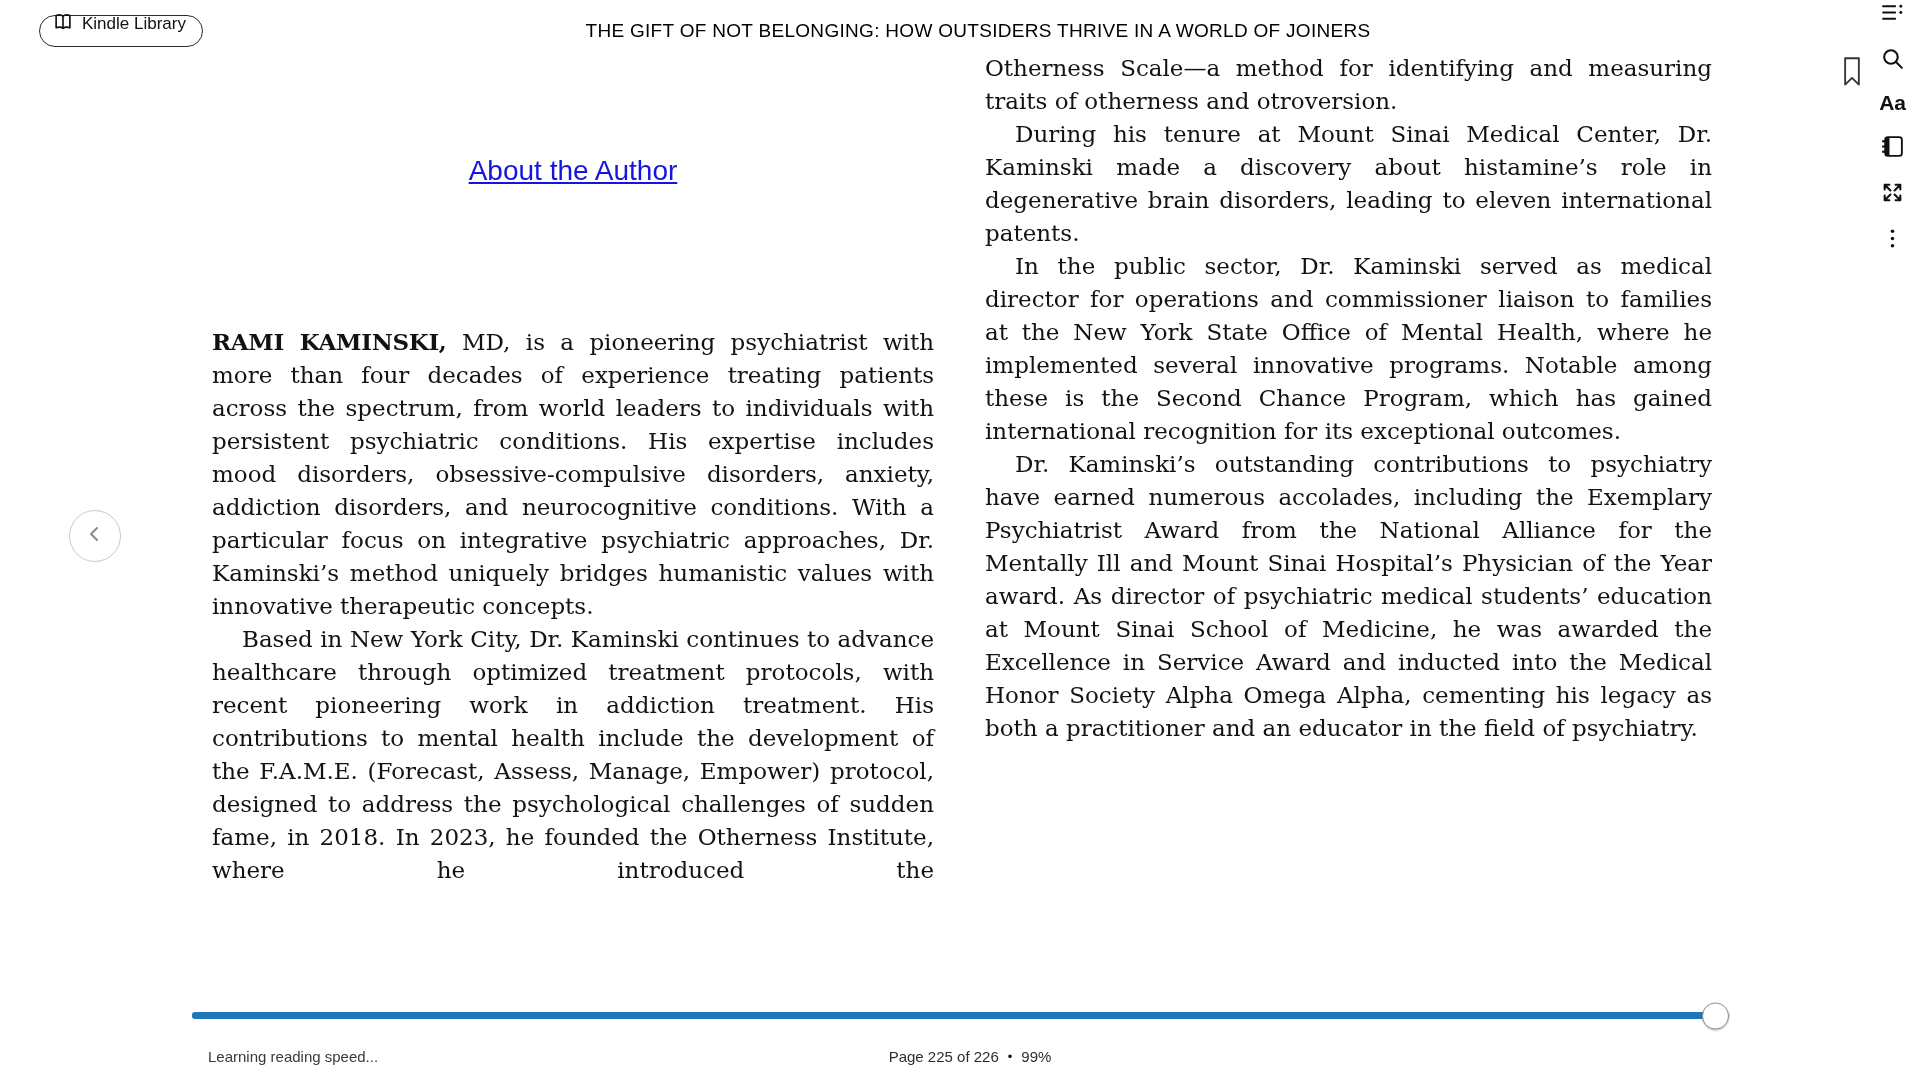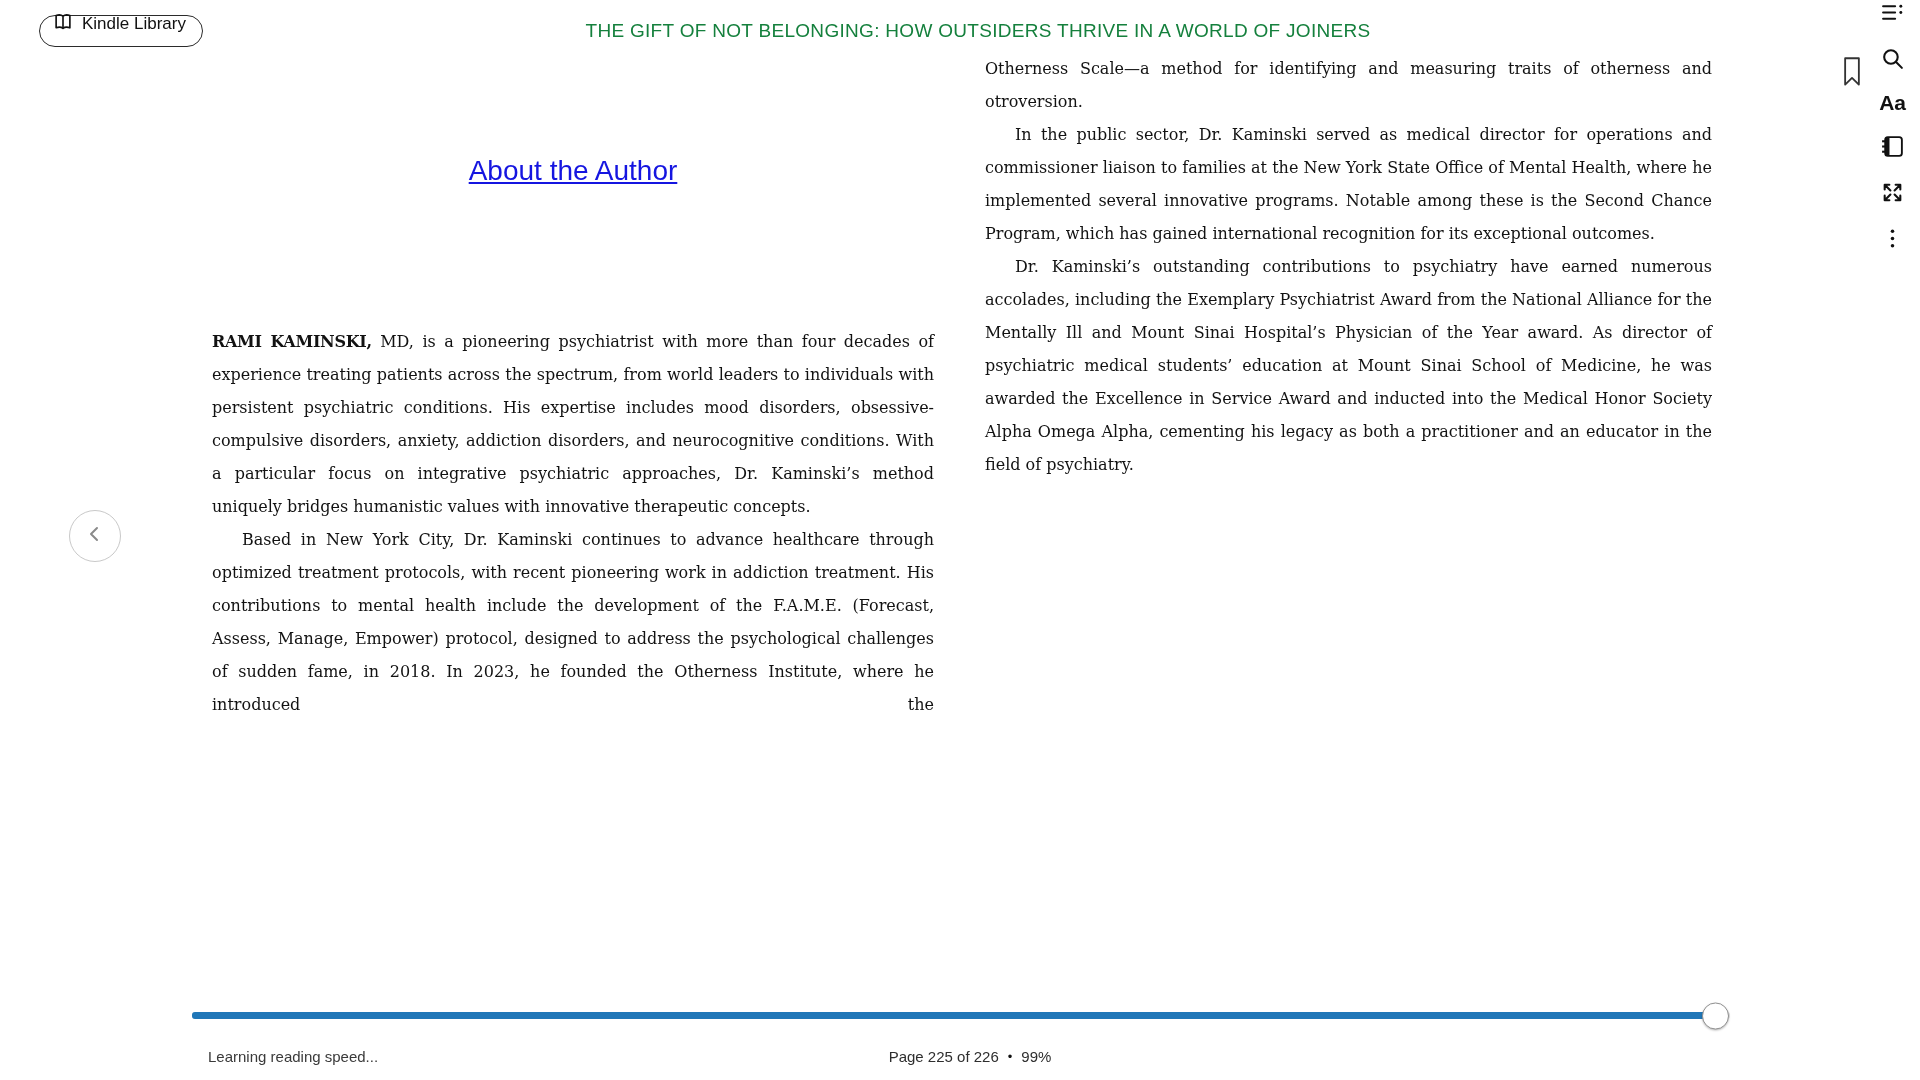--- a/index.html
+++ b/index.html
@@ -40,21 +40,21 @@
   }
   .header-title {
     position: absolute;
     left: 0; right: 0; top: 0;
     height: 62px;
     display: flex;
     align-items: center;
     justify-content: center;
     font-size: 19px;
     letter-spacing: 0.3px;
-    color: #15803d;
+    color: #000000;
     pointer-events: none;
     white-space: nowrap;
     padding-left: 36px;
   }
   .header-icons {
     position: absolute;
     right: 14px; top: 0;
     height: 62px;
     display: flex;
     align-items: center;
@@ -115,21 +115,21 @@
     font-family: "Liberation Sans", sans-serif;
     font-size: 28px;
     color: #1515e0;
     text-decoration: underline;
     cursor: pointer;
   }
   .body-text {
     position: absolute;
     width: 100%;
     font-family: "DejaVu Serif", "Liberation Serif", serif;
-    font-size: 16px;
+    font-size: 23px;
     line-height: 33px;
     color: #121212;
     text-align: justify;
   }
   .body-left  { top: 300px; margin-top: 25px; }
   .body-right { top: 52px; }
   .body-text p.indent { text-indent: 30px; }
   .body-text p.cont-next { text-align-last: justify; }
   .body-text b { font-weight: bold; letter-spacing: -0.3px; }
 
@@ -258,20 +258,21 @@
     <div class="chapter-heading">About the Author</div>
     <div class="body-text body-left">
       <p><b>RAMI KAMINSKI,</b><span> MD, is a pioneering psychiatrist with more than four decades of experience treating patients across the spectrum, from world leaders to individuals with persistent psychiatric conditions. His expertise includes mood disorders, obsessive-compulsive disorders, anxiety, addiction disorders, and neurocognitive conditions. With a particular focus on integrative psychiatric approaches, Dr. Kaminski’s method uniquely bridges humanistic values with innovative therapeutic concepts.</span></p>
       <p class="indent cont-next">Based in New York City, Dr. Kaminski continues to advance healthcare through optimized treatment protocols, with recent pioneering work in addiction treatment. His contributions to mental health include the development of the F.A.M.E. (Forecast, Assess, Manage, Empower) protocol, designed to address the psychological challenges of sudden fame, in 2018. In 2023, he founded the Otherness Institute, where he introduced the</p>
     </div>
   </div>
 
   <div class="col-right">
     <div class="body-text body-right">
       <p>Otherness Scale—a method for identifying and measuring traits of otherness and otroversion.</p>
+      <p class="indent">During his tenure at Mount Sinai Medical Center, Dr. Kaminski made a discovery about histamine’s role in degenerative brain disorders, leading to eleven international patents.</p>
       <p class="indent">In the public sector, Dr. Kaminski served as medical director for operations and commissioner liaison to families at the New York State Office of Mental Health, where he implemented several innovative programs. Notable among these is the Second Chance Program, which has gained international recognition for its exceptional outcomes.</p>
       <p class="indent">Dr. Kaminski’s outstanding contributions to psychiatry have earned numerous accolades, including the Exemplary Psychiatrist Award from the National Alliance for the Mentally Ill and Mount Sinai Hospital’s Physician of the Year award. As director of psychiatric medical students’ education at Mount Sinai School of Medicine, he was awarded the Excellence in Service Award and inducted into the Medical Honor Society Alpha Omega Alpha, cementing his legacy as both a practitioner and an educator in the field of psychiatry.</p>
     </div>
   </div>
 
   <div class="progress">
     <div class="progress-fill" style="width: 99%;">
       <div class="progress-knob"></div>
     </div>
   </div>

